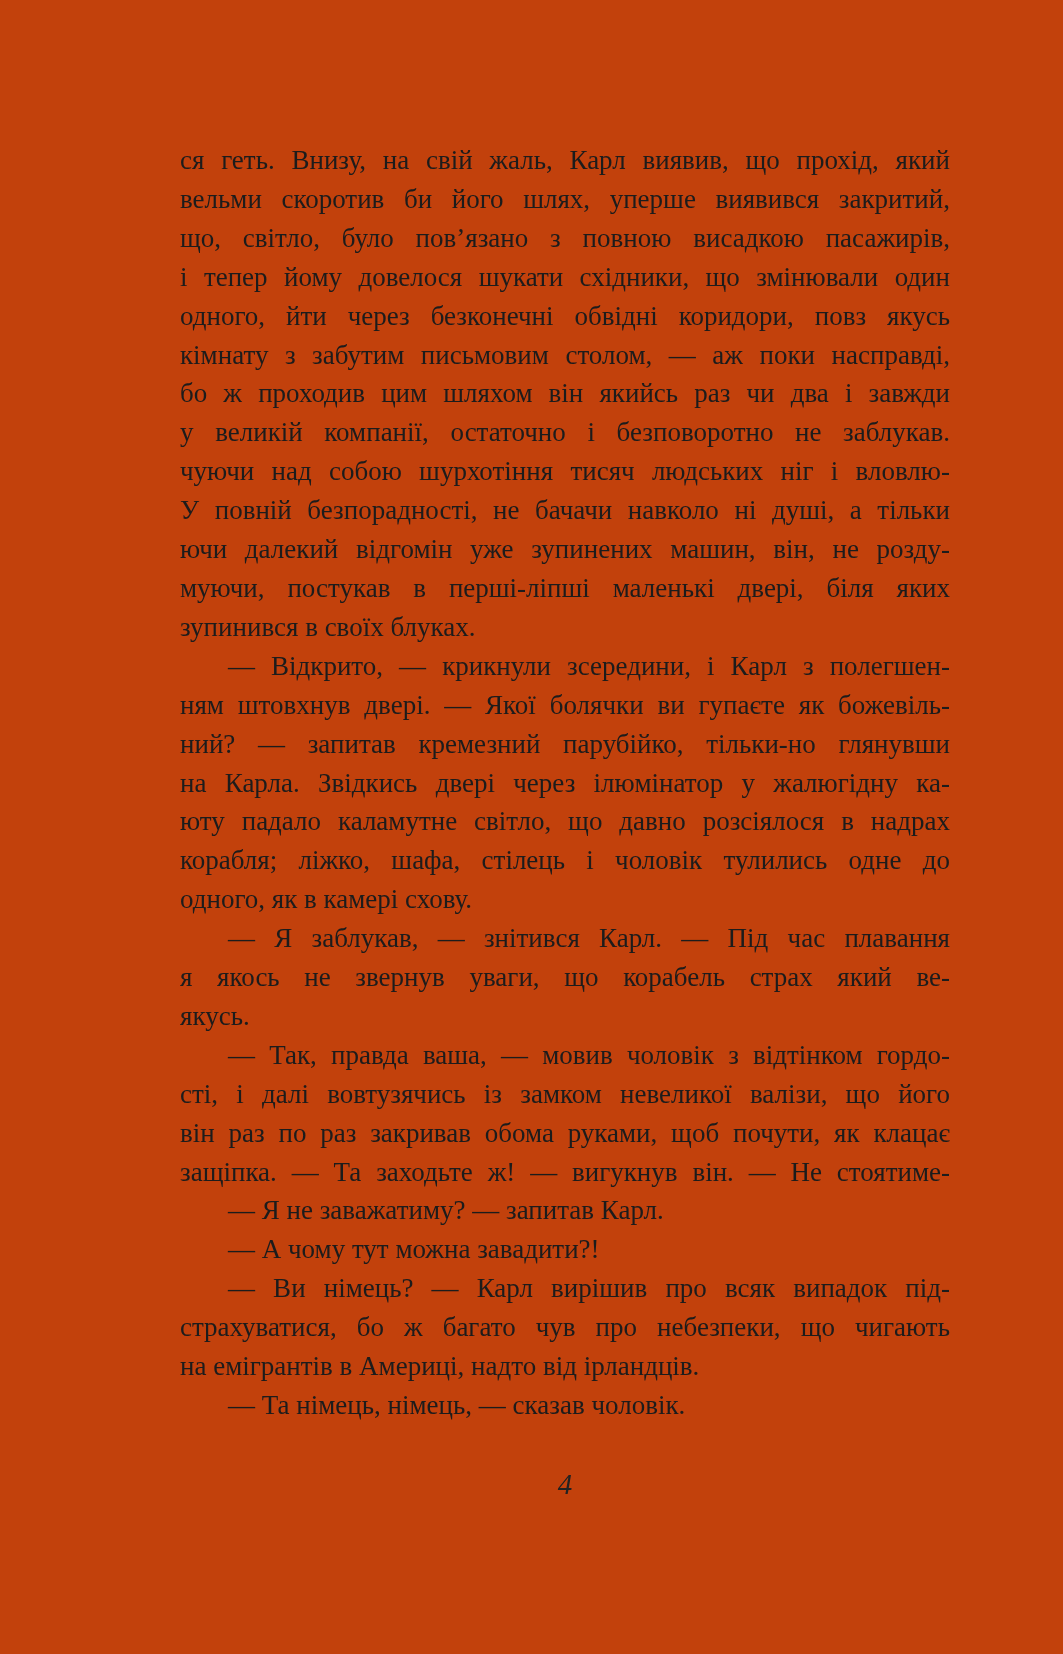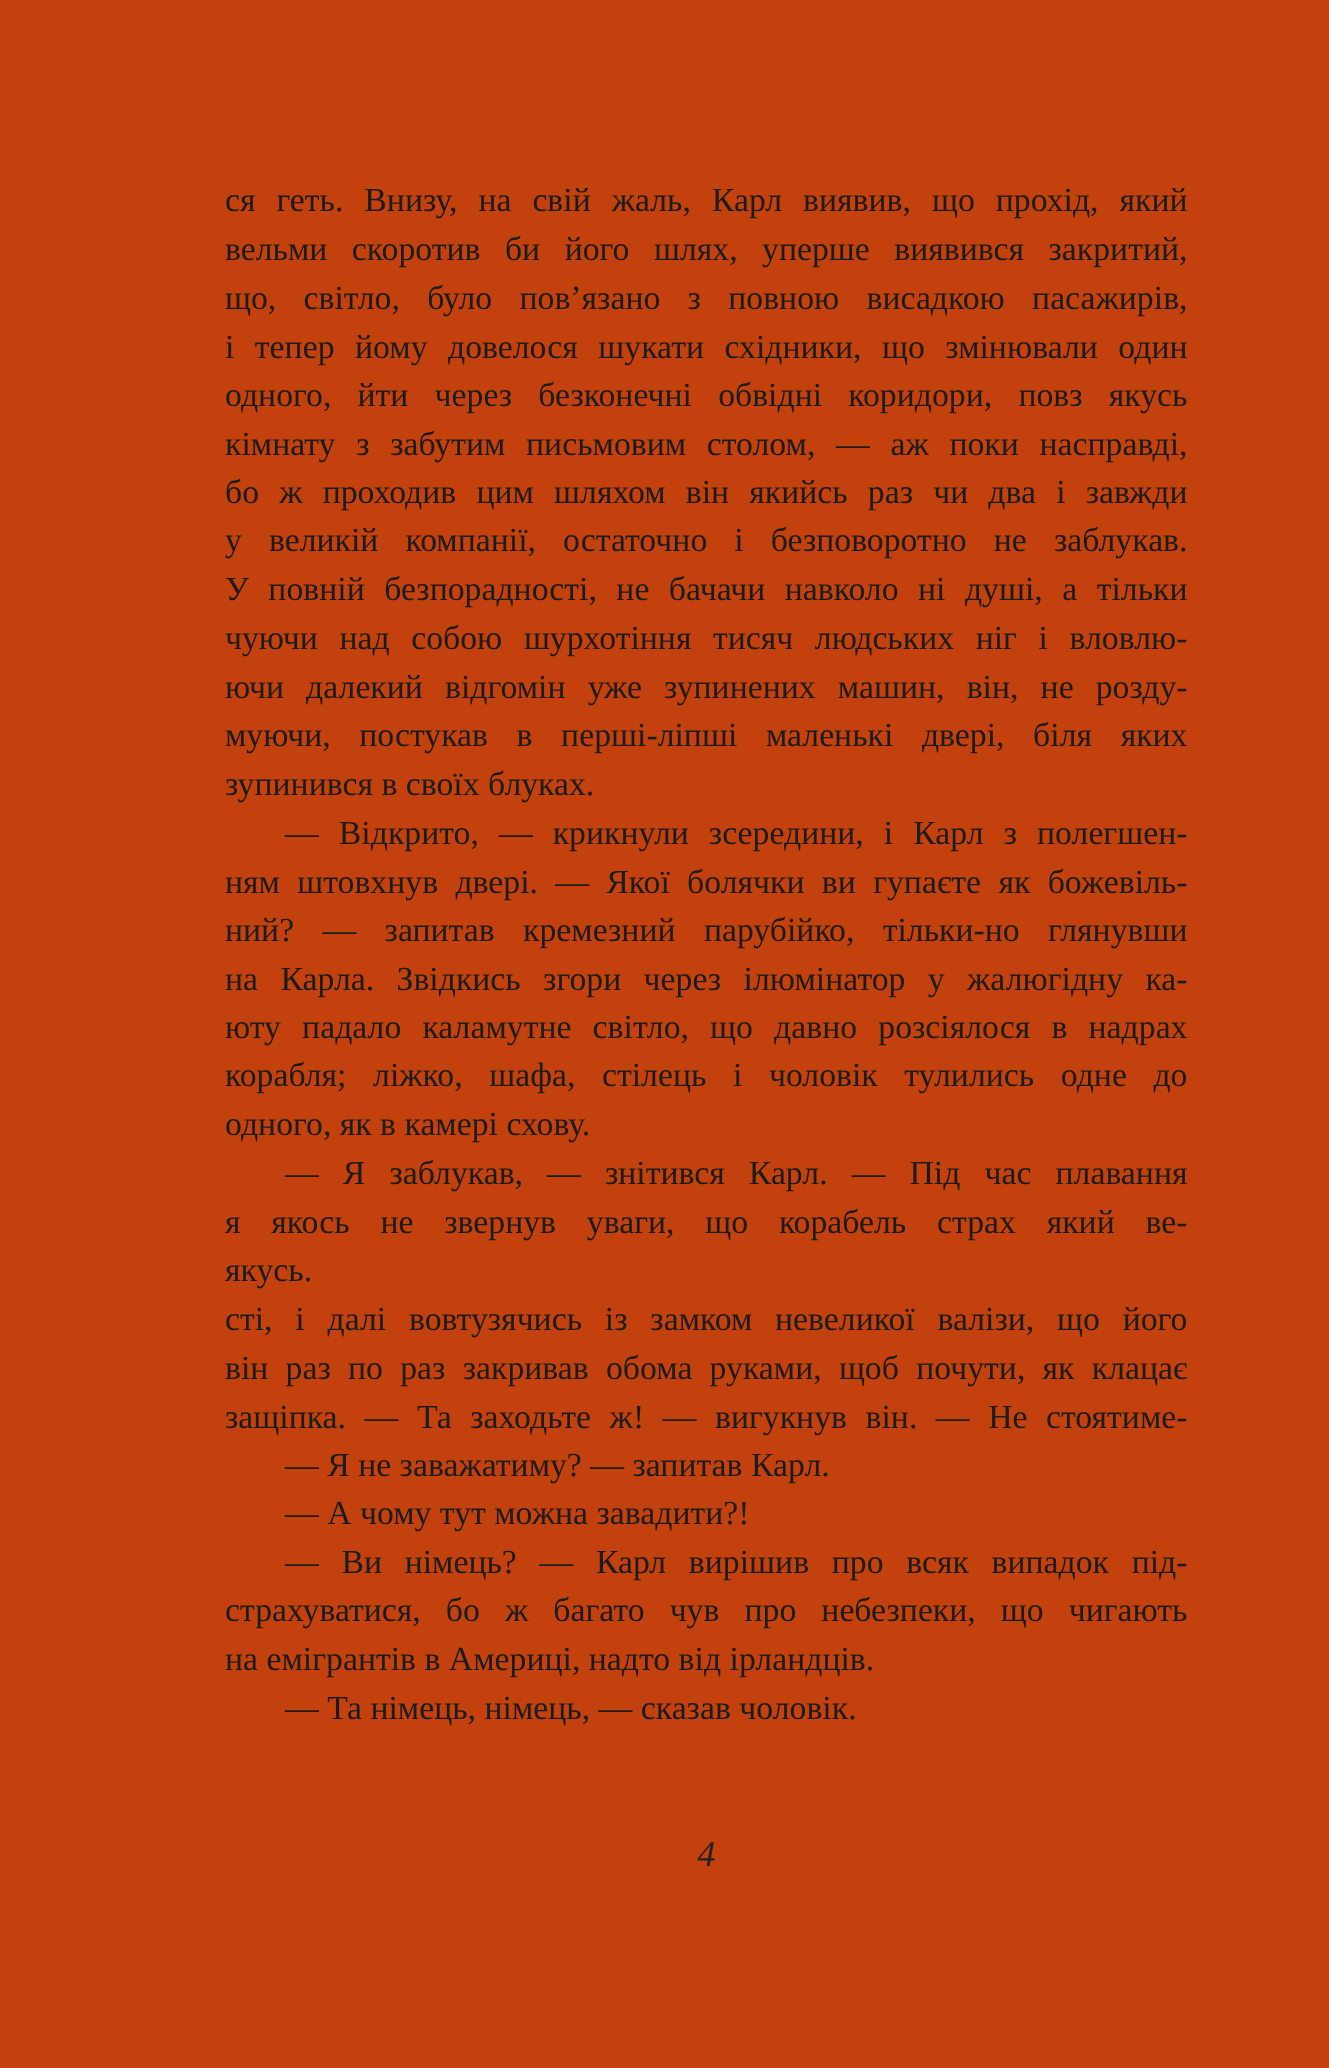--- a/index.html
+++ b/index.html
@@ -58,41 +58,42 @@
   <div class="text-block">
       <div class="para">
         <div class="line">ся геть. Внизу, на свій жаль, Карл виявив, що прохід, який</div>
         <div class="line">вельми скоротив би його шлях, уперше виявився закритий,</div>
         <div class="line">що, світло, було пов’язано з повною висадкою пасажирів,</div>
         <div class="line">і тепер йому довелося шукати східники, що змінювали один</div>
         <div class="line">одного, йти через безконечні обвідні коридори, повз якусь</div>
         <div class="line">кімнату з забутим письмовим столом, — аж поки насправді,</div>
         <div class="line">бо ж проходив цим шляхом він якийсь раз чи два і завжди</div>
         <div class="line">у великій компанії, остаточно і безповоротно не заблукав.</div>
+        <div class="line">чуючи над собою шурхотіння тисяч людських ніг і вловлю-</div>
         <div class="line">У повній безпорадності, не бачачи навколо ні душі, а тільки</div>
-        <div class="line">чуючи над собою шурхотіння тисяч людських ніг і вловлю-</div>
         <div class="line">ючи далекий відгомін уже зупинених машин, він, не розду-</div>
         <div class="line">муючи, постукав в перші-ліпші маленькі двері, біля яких</div>
         <div class="line last">зупинився в своїх блуках.</div>
       </div>
       <div class="para">
         <div class="line first-indent">— Відкрито, — крикнули зсередини, і Карл з полегшен-</div>
         <div class="line">ням штовхнув двері. — Якої болячки ви гупаєте як божевіль-</div>
         <div class="line">ний? — запитав кремезний парубійко, тільки-но глянувши</div>
-        <div class="line">на Карла. Звідкись згори через ілюмінатор у жалюгідну ка-</div>
+        <div class="line">на Карла. Звідкись двері через ілюмінатор у жалюгідну ка-</div>
         <div class="line">юту падало каламутне світло, що давно розсіялося в надрах</div>
         <div class="line">корабля; ліжко, шафа, стілець і чоловік тулились одне до</div>
         <div class="line last">одного, як в камері схову.</div>
       </div>
       <div class="para">
         <div class="line first-indent">— Я заблукав, — знітився Карл. — Під час плавання</div>
         <div class="line">я якось не звернув уваги, що корабель страх який ве-</div>
         <div class="line last">якусь.</div>
       </div>
       <div class="para">
+        <div class="line first-indent">— Так, правда ваша, — мовив чоловік з відтінком гордо-</div>
         <div class="line">сті, і далі вовтузячись із замком невеликої валізи, що його</div>
         <div class="line">він раз по раз закривав обома руками, щоб почути, як клацає</div>
         <div class="line">защіпка. — Та заходьте ж! — вигукнув він. — Не стоятиме-</div>
       </div>
       <div class="para">
         <div class="line last first-indent">— Я не заважатиму? — запитав Карл.</div>
       </div>
       <div class="para">
         <div class="line last first-indent">— А чому тут можна завадити?!</div>
       </div>

